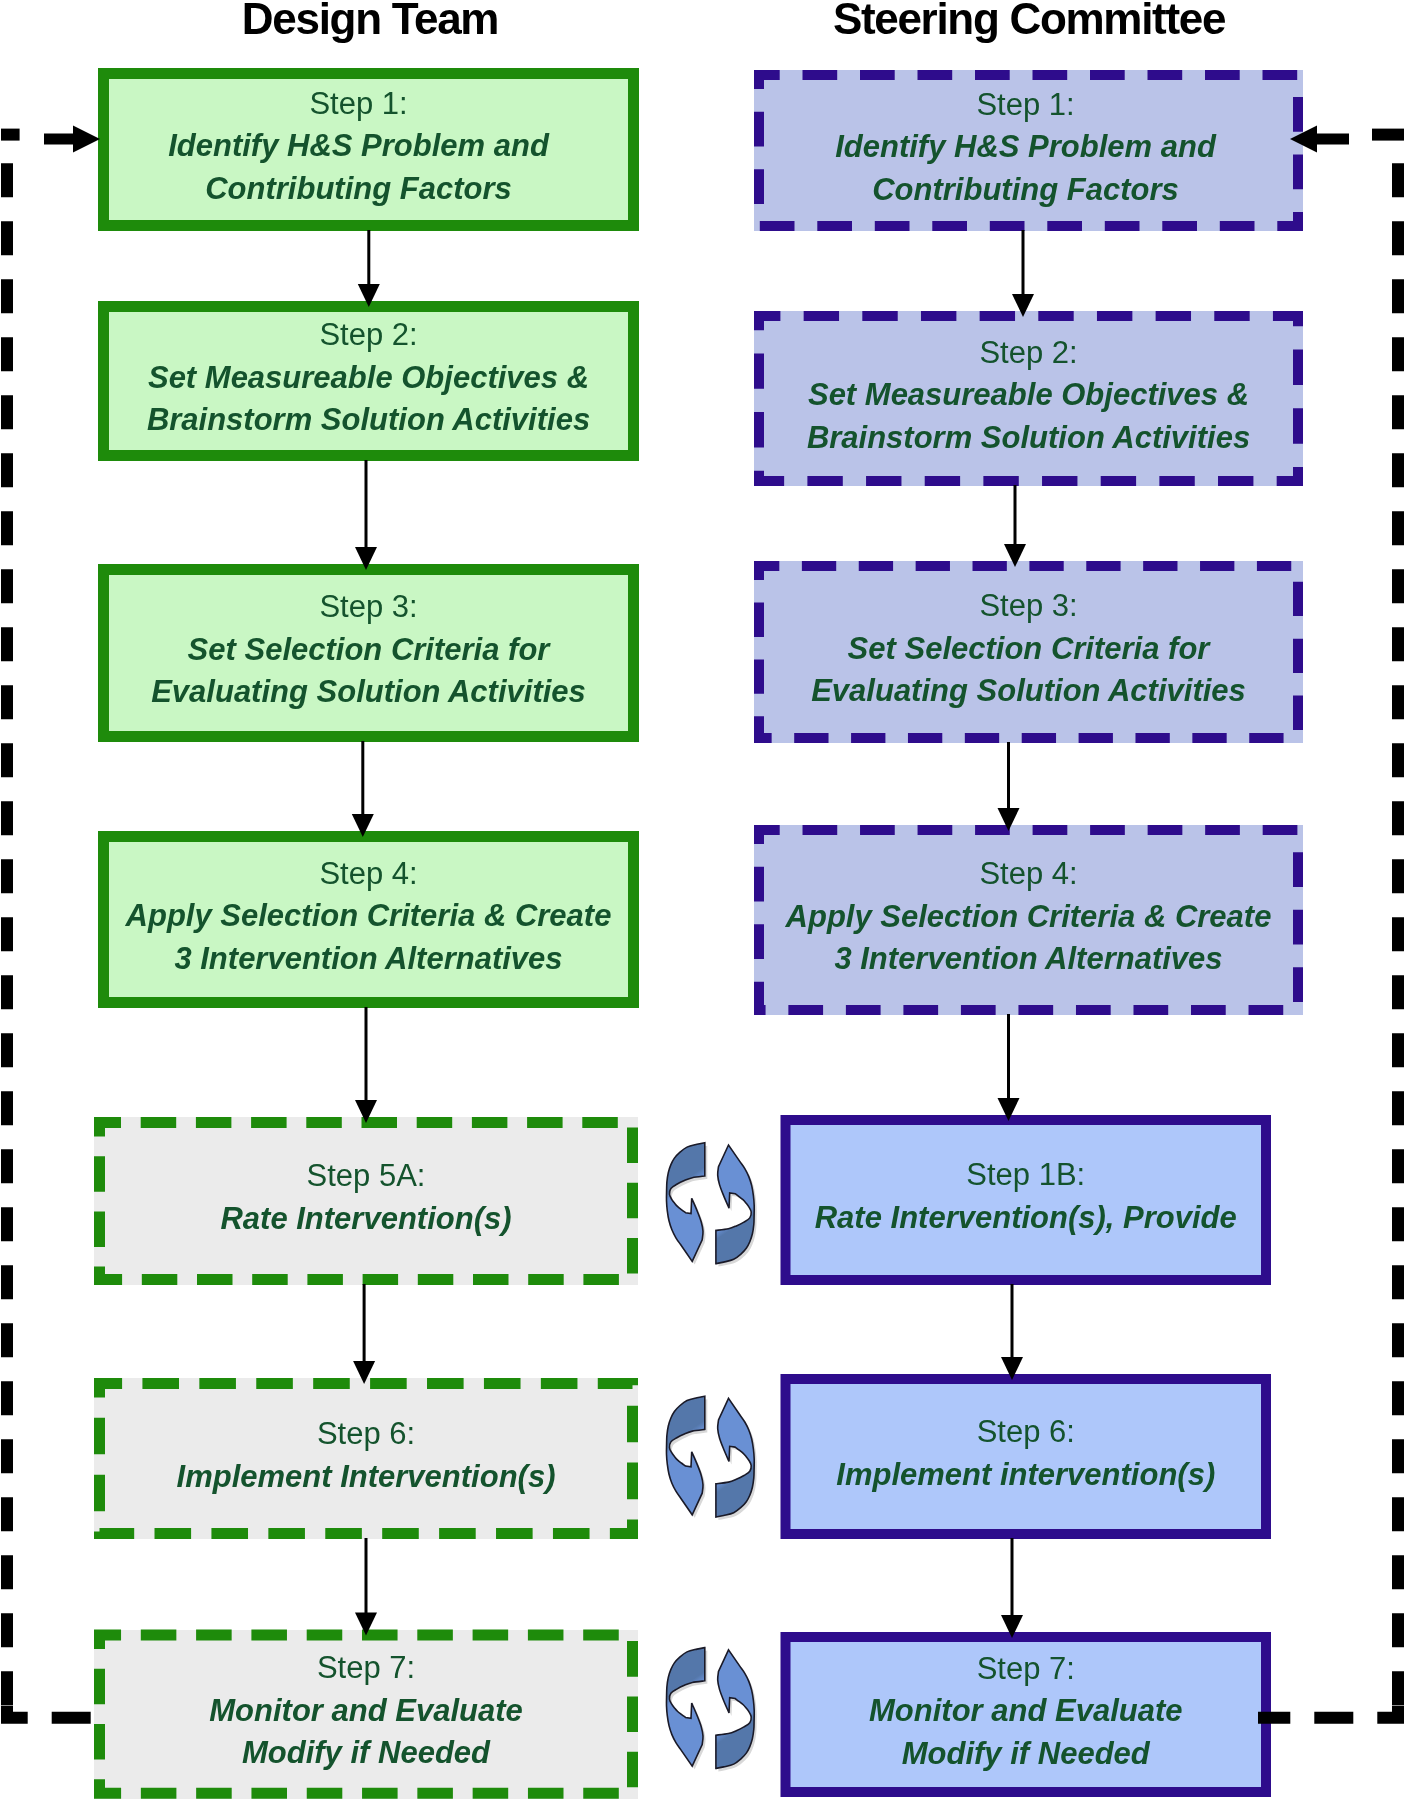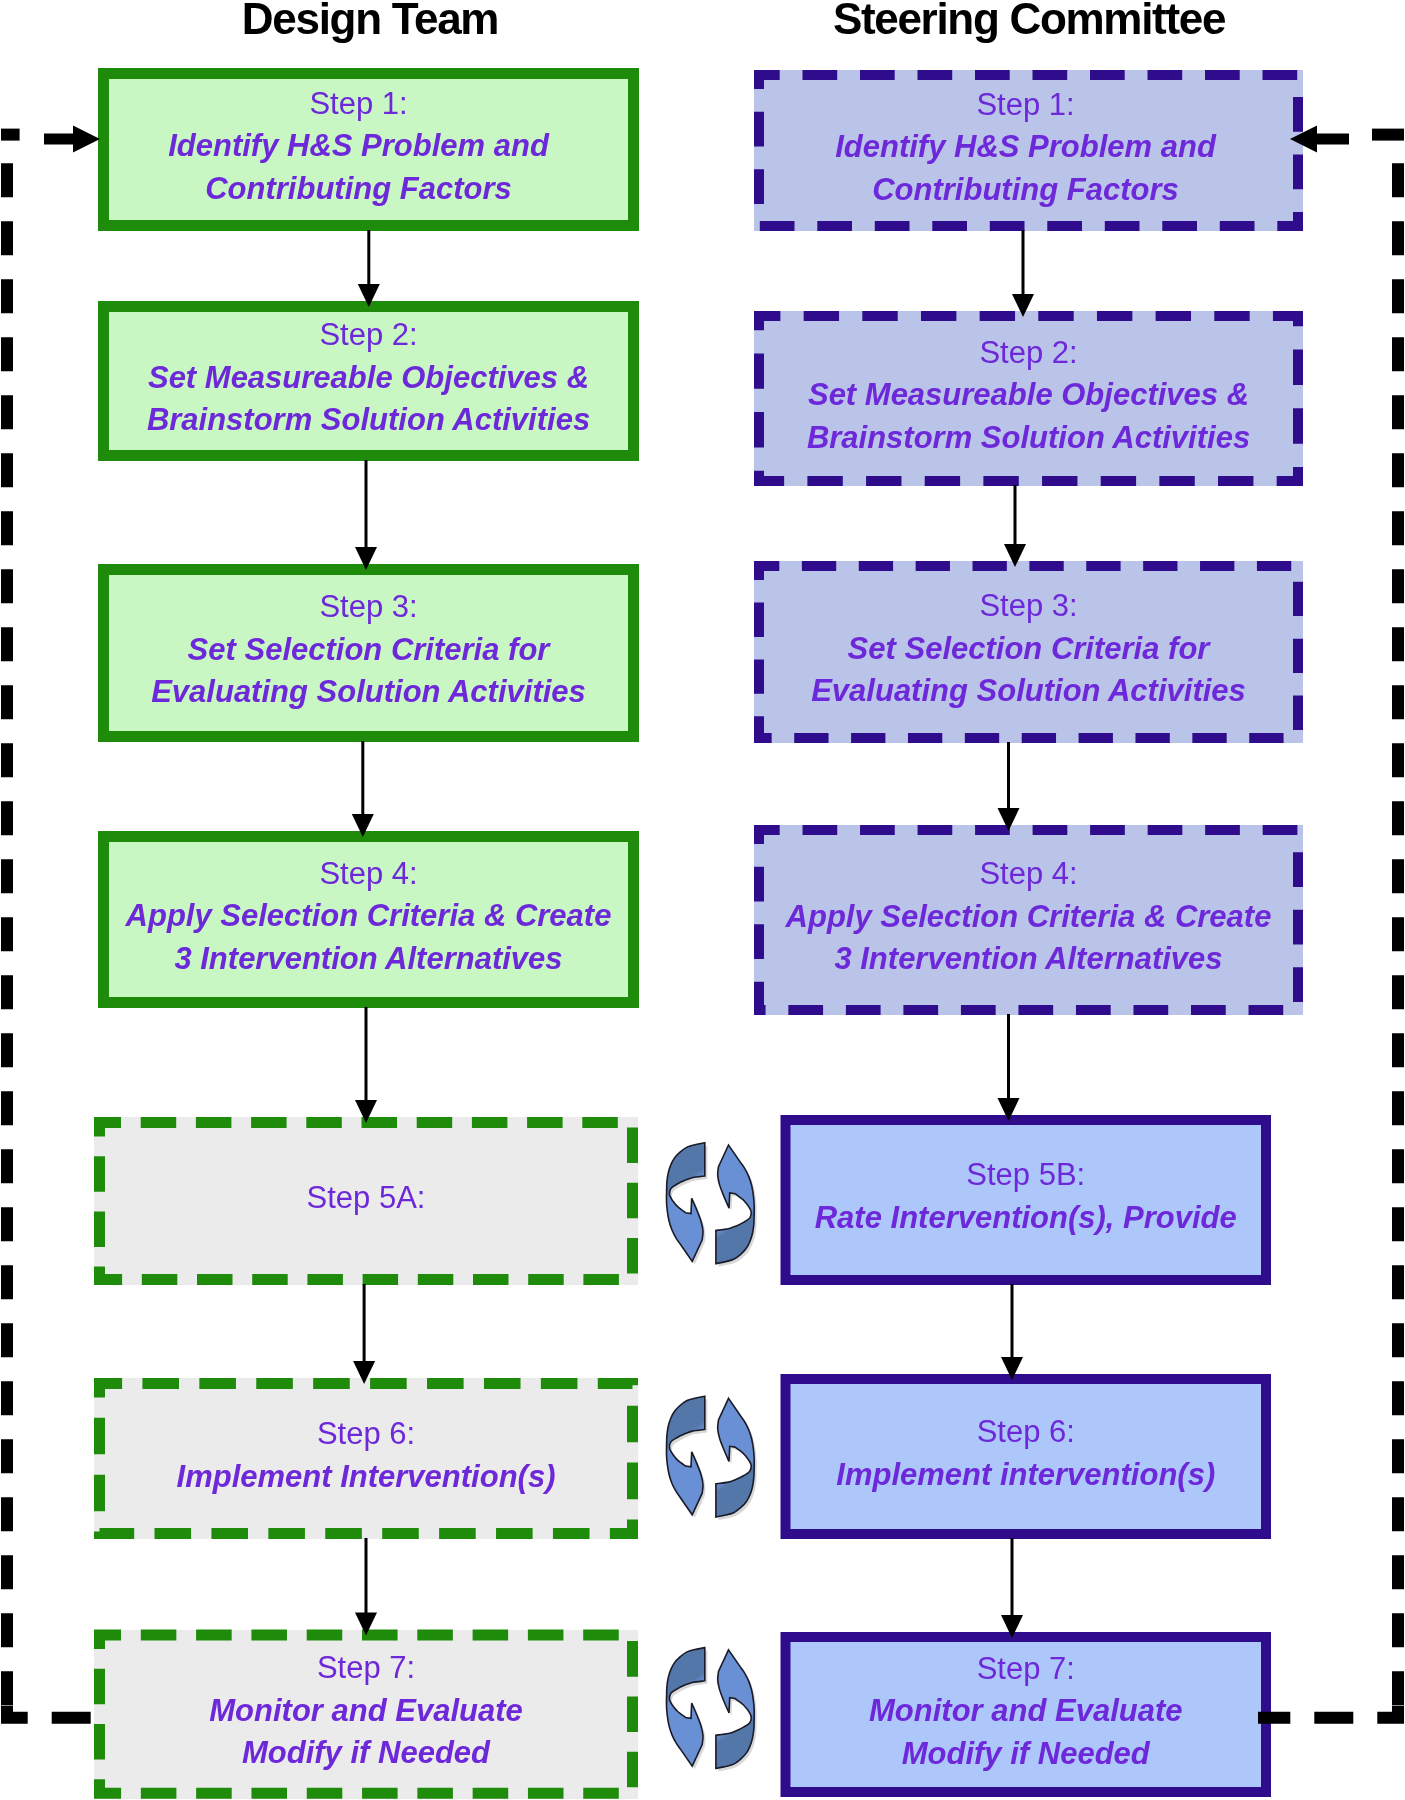--- a/index.html
+++ b/index.html
@@ -3,21 +3,21 @@
 <meta charset="utf-8">
 <title>Intervention Design Process Flowchart</title>
 <style>
   html,body{margin:0;padding:0;background:#ffffff;}
   #page{position:relative;width:1405px;height:1800px;background:#ffffff;overflow:hidden;
         font-family:"Liberation Sans","DejaVu Sans",sans-serif;}
   .col-title{position:absolute;text-align:center;font-weight:bold;font-size:44px;
              line-height:46px;color:#000000;white-space:nowrap;letter-spacing:-1.3px;}
   .box{position:absolute;box-sizing:border-box;display:flex;flex-direction:column;
        align-items:center;justify-content:center;}
-  .box .ln{display:block;text-align:center;font-size:31px;line-height:42.6px;color:#6d28d9;
+  .box .ln{display:block;text-align:center;font-size:31px;line-height:42.6px;color:#14532d;
            white-space:nowrap;position:relative;top:-3px;}
   .box .ln.bold{font-weight:bold;font-style:italic;}
   #svglayer{position:absolute;left:0;top:0;width:1405px;height:1800px;z-index:5;pointer-events:none;}
 </style>
 </head>
 <body>
 
 <div id="page">
   <svg id="svglayer" viewBox="0 0 1405 1800">
       <path fill="none" stroke="#1E8B0B" stroke-width="11" d="M 103.5 73.5 L 633.5 73.5 L 633.5 225.5 L 103.5 225.5 Z"></path>
@@ -159,20 +159,21 @@
       <span class="ln bold">Set Selection Criteria for</span>
       <span class="ln bold">Evaluating Solution Activities</span>
     </div>
     <div class="box" style="left: 98px; top: 831px; width: 541px; height: 177px; background: rgb(201, 247, 196); padding: 11px;">
       <span class="ln">Step 4:</span>
       <span class="ln bold">Apply Selection Criteria &amp; Create</span>
       <span class="ln bold">3 Intervention Alternatives</span>
     </div>
     <div class="box" style="left: 94px; top: 1117px; width: 544px; height: 168px; background: rgb(235, 235, 235); padding: 18px;">
       <span class="ln">Step 5A:</span>
+      <span class="ln bold">Rate Intervention(s)</span>
     </div>
     <div class="box" style="left: 94px; top: 1378px; width: 544px; height: 161px; background: rgb(235, 235, 235); padding: 11px;">
       <span class="ln">Step 6:</span>
       <span class="ln bold">Implement Intervention(s)</span>
     </div>
     <div class="box" style="left: 94px; top: 1629.6px; width: 544px; height: 169.2px; background: rgb(235, 235, 235); padding: 11px;">
       <span class="ln">Step 7:</span>
       <span class="ln bold">Monitor and Evaluate</span>
       <span class="ln bold">Modify if Needed</span>
     </div>
@@ -191,21 +192,21 @@
       <span class="ln">Step 3:</span>
       <span class="ln bold">Set Selection Criteria for</span>
       <span class="ln bold">Evaluating Solution Activities</span>
     </div>
     <div class="box" style="left: 754px; top: 825px; width: 549px; height: 190px; background: rgb(186, 195, 232); padding: 10px;">
       <span class="ln">Step 4:</span>
       <span class="ln bold">Apply Selection Criteria &amp; Create</span>
       <span class="ln bold">3 Intervention Alternatives</span>
     </div>
     <div class="box" style="left: 780.5px; top: 1115px; width: 490.5px; height: 170px; background: rgb(174, 199, 250); padding: 10px;">
-      <span class="ln">Step 5B:</span>
+      <span class="ln">Step 1B:</span>
       <span class="ln bold">Rate Intervention(s), Provide</span>
     </div>
     <div class="box" style="left: 780.5px; top: 1374px; width: 490.5px; height: 165px; background: rgb(174, 199, 250); padding: 10px;">
       <span class="ln">Step 6:</span>
       <span class="ln bold">Implement intervention(s)</span>
     </div>
     <div class="box" style="left: 780.5px; top: 1632px; width: 490.5px; height: 165px; background: rgb(174, 199, 250); padding: 10px;">
       <span class="ln">Step 7:</span>
       <span class="ln bold">Monitor and Evaluate</span>
       <span class="ln bold">Modify if Needed</span>

